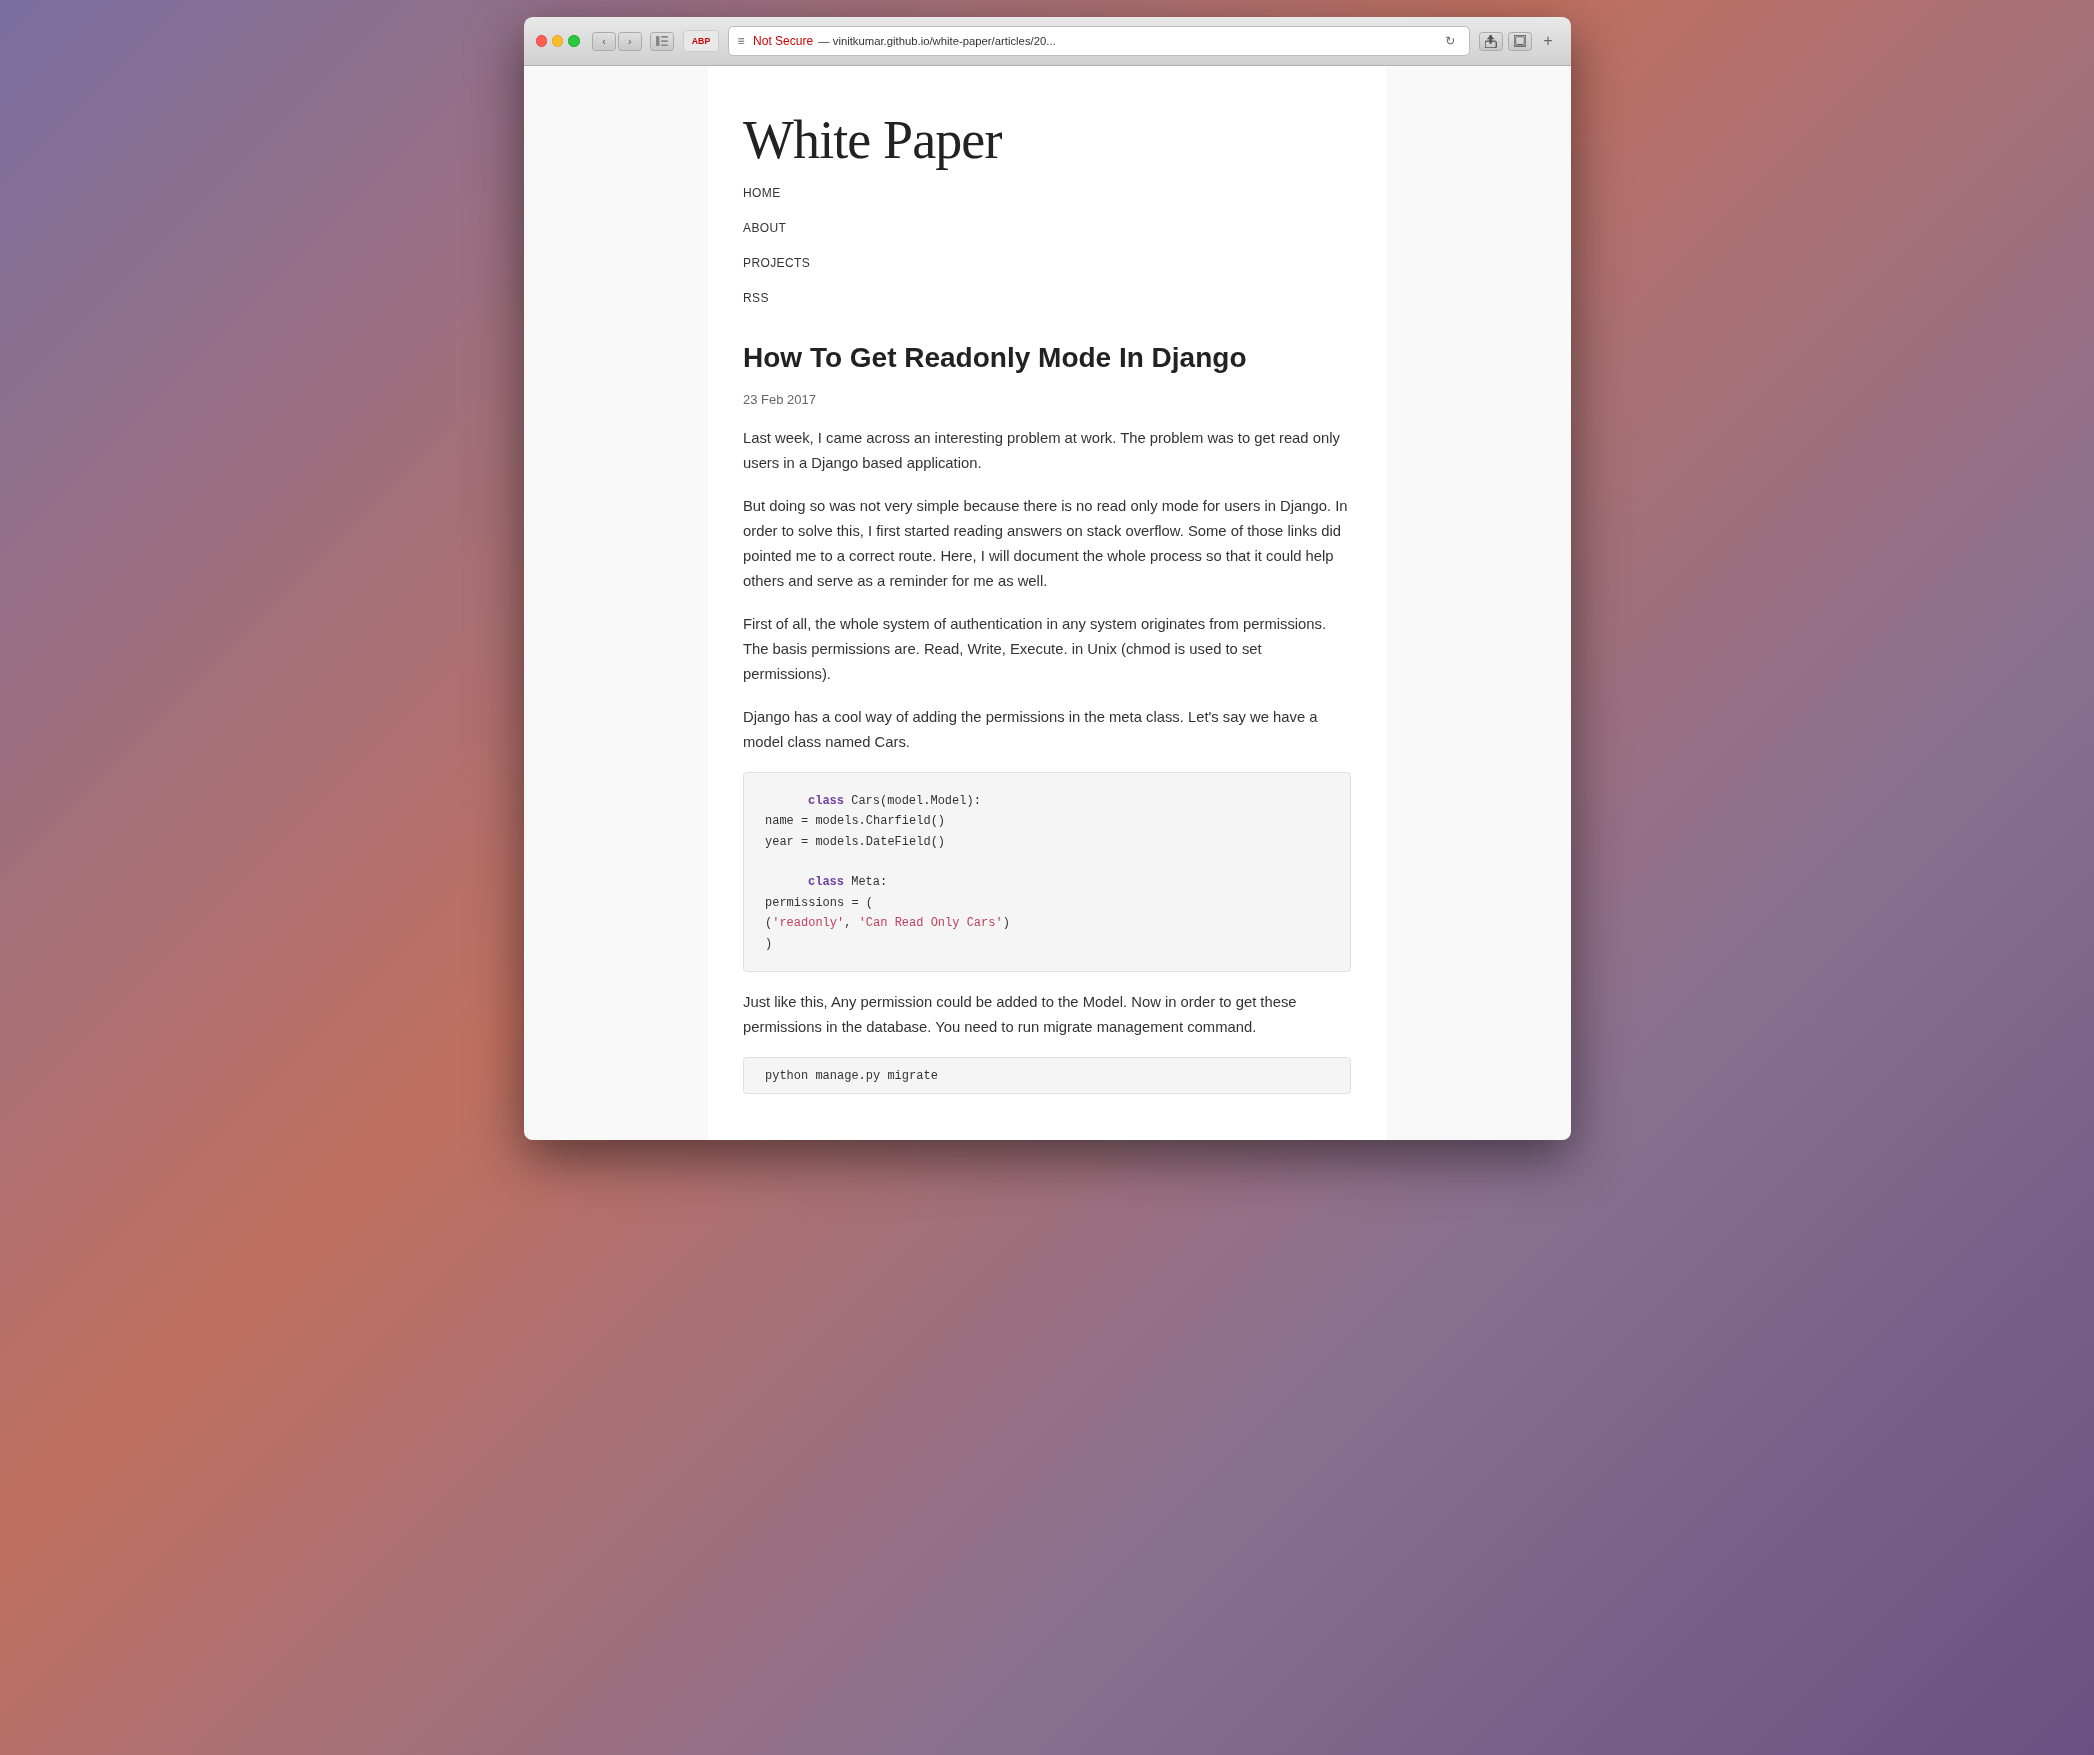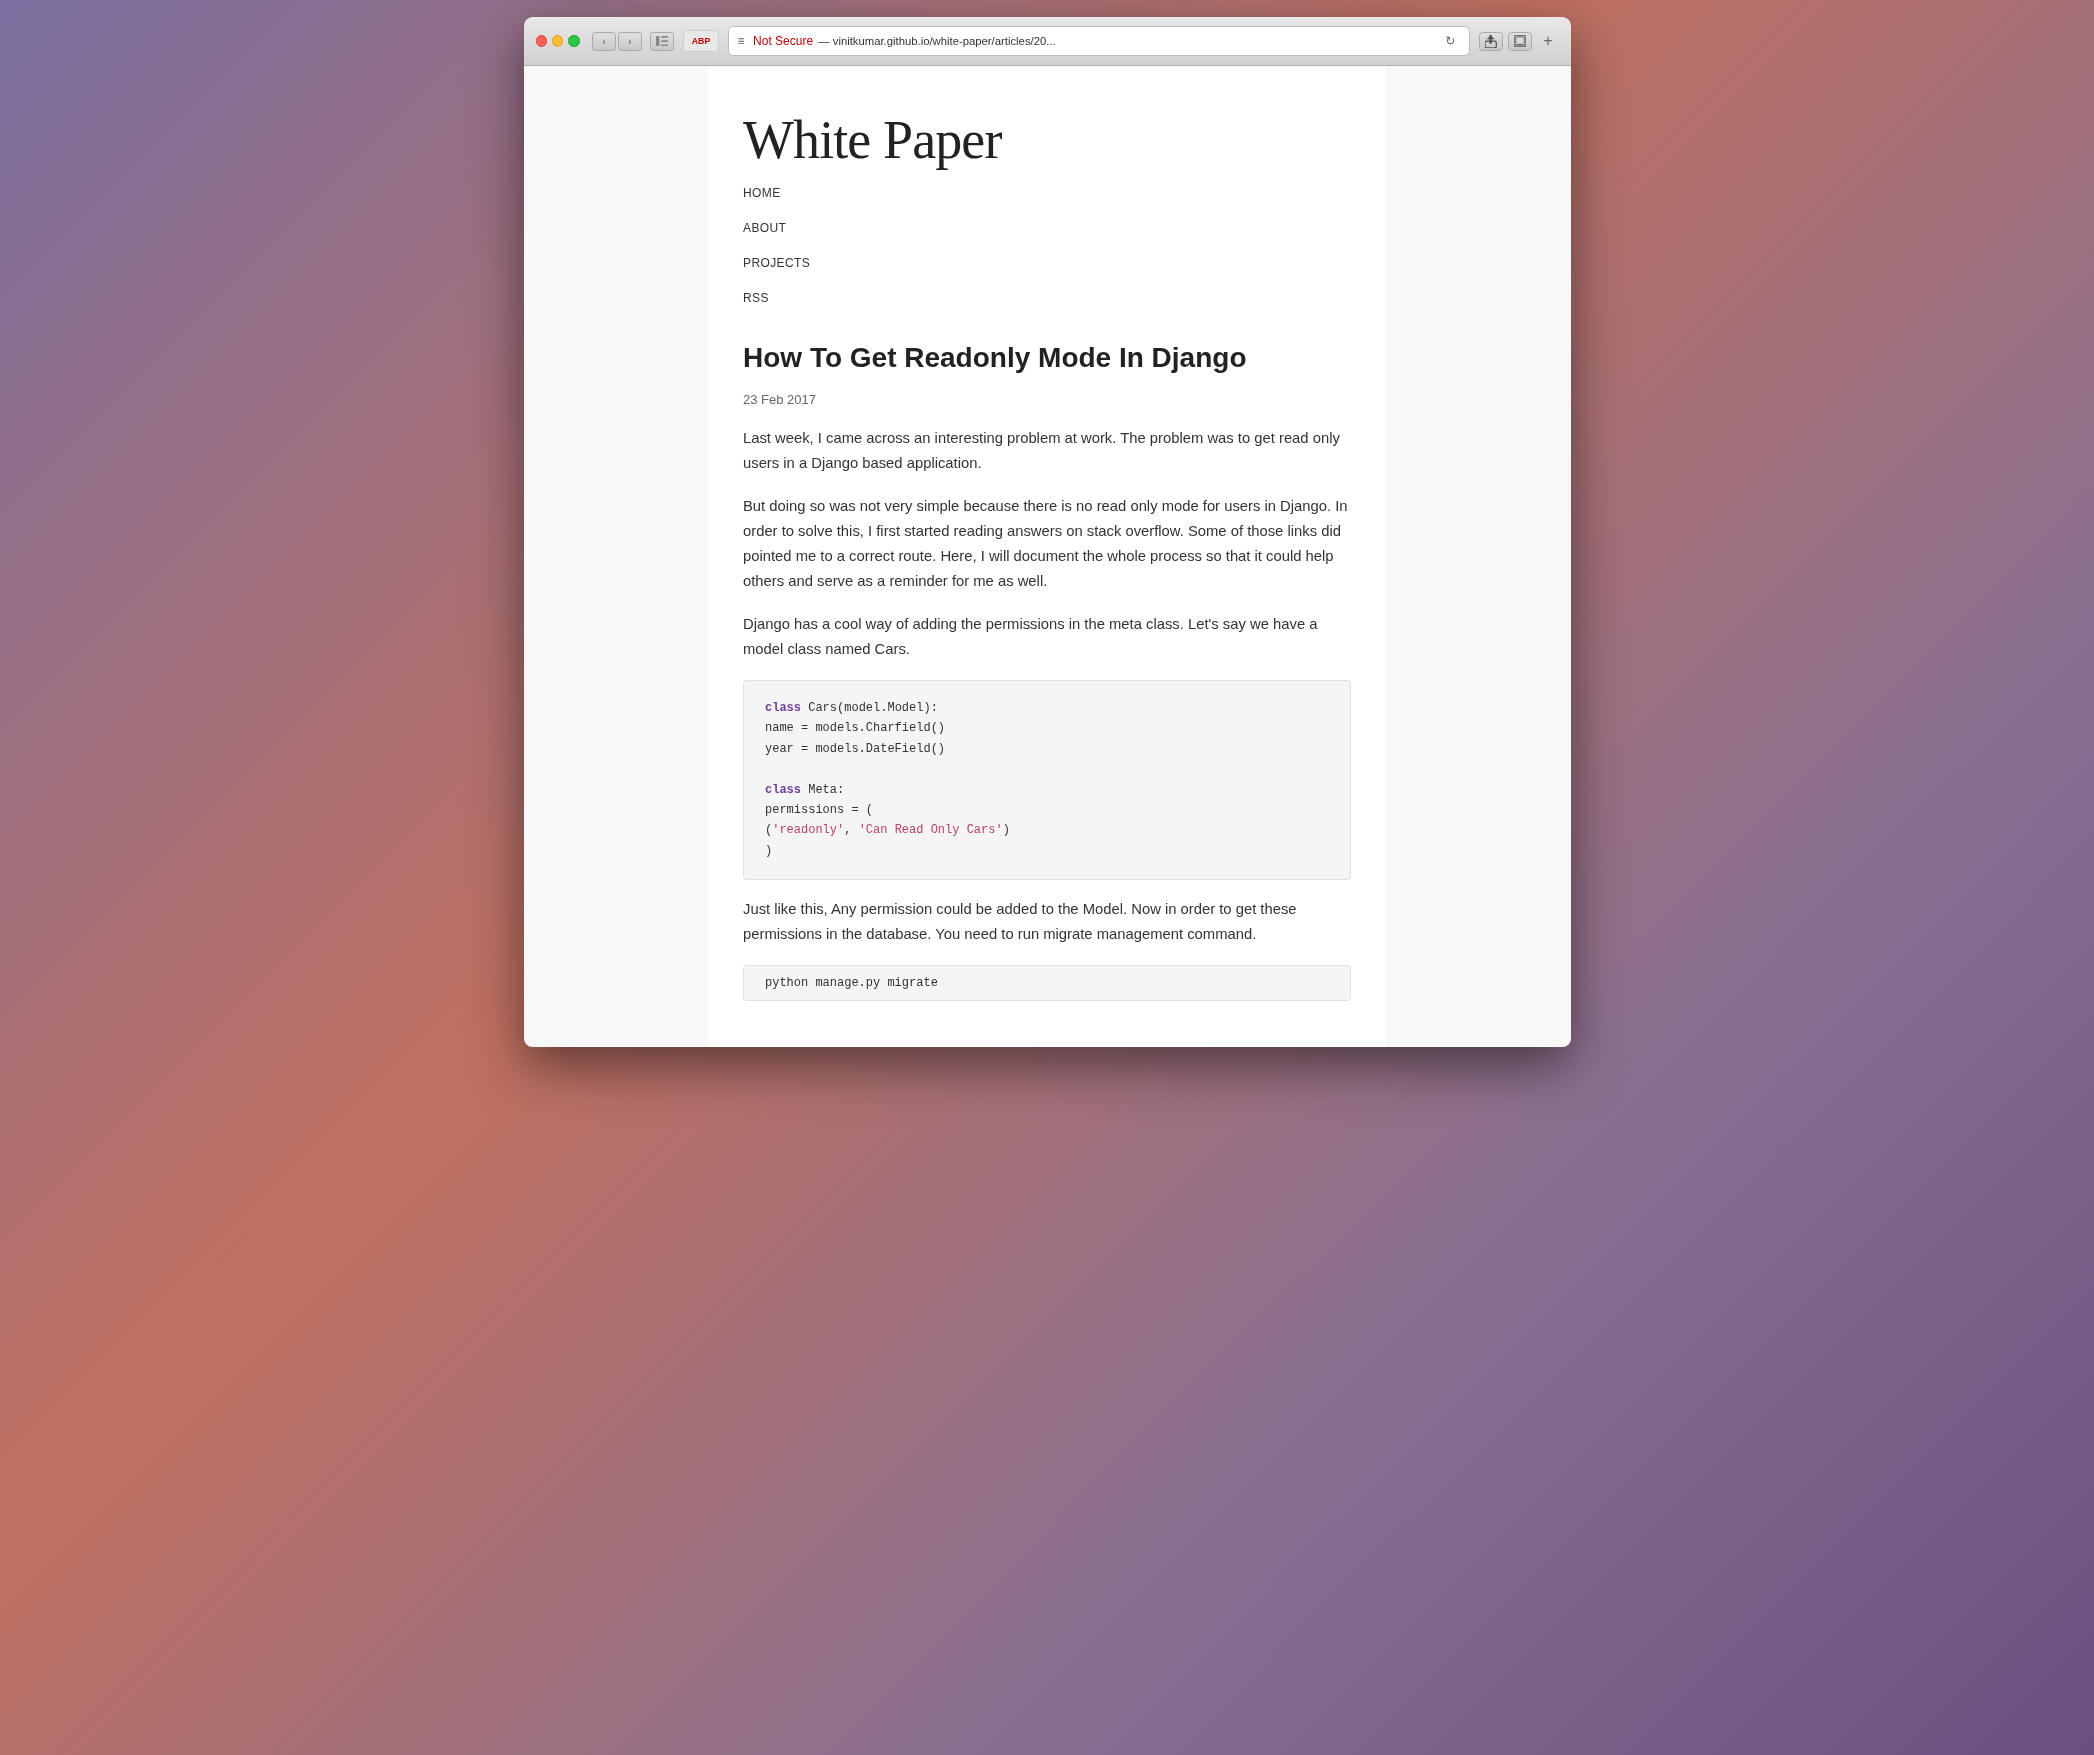--- a/index.html
+++ b/index.html
@@ -238,21 +238,21 @@
       border: 0.9px solid #e0e0e0;
       border-radius: 3.5px;
       padding: 17.4px 21px;
       margin: 17.4px 0;
       font-family: 'Courier New', Courier, monospace;
       font-size: 12px;
       line-height: 1.7;
       overflow-x: auto;
     }
 
-    .code-block .kw { color: #7040a0; font-weight: bold; }
+    .code-block .kw { color: #7040a0; font-weight: bold; margin-left: 43px; }
     .code-block .str { color: #c04060; }
     .code-block .normal { color: #333; }
 
     .code-inline {
       background: #f5f5f5;
       border: 0.9px solid #e0e0e0;
       border-radius: 3.5px;
       padding: 10.4px 21px;
       margin: 17.4px 0;
       font-family: 'Courier New', Courier, monospace;
@@ -324,20 +324,21 @@
         <a class="nav-link">PROJECTS</a>
         <a class="nav-link">RSS</a>
       </nav>
 
       <article class="article-body">
         <h2 class="article-title">How To Get Readonly Mode In Django</h2>
         <div class="article-date">23 Feb 2017</div>
 
         <p>Last week, I came across an interesting problem at work. The problem was to get read only users in a Django based application.</p>
         <p>But doing so was not very simple because there is no read only mode for users in Django. In order to solve this, I first started reading answers on stack overflow. Some of those links did pointed me to a correct route. Here, I will document the whole process so that it could help others and serve as a reminder for me as well.</p>
+        <p>First of all, the whole system of authentication in any system originates from permissions. The basis permissions are. Read, Write, Execute. in Unix (chmod is used to set permissions).</p>
         <p>Django has a cool way of adding the permissions in the meta class. Let's say we have a model class named Cars.</p>
 
         <div class="code-block">
           <div><span class="kw">class</span><span class="normal"> Cars(model.Model):</span></div>
           <div><span class="normal">  name = models.Charfield()</span></div>
           <div><span class="normal">  year = models.DateField()</span></div>
           <div>&nbsp;</div>
           <div><span class="normal">  </span><span class="kw">class</span><span class="normal"> Meta:</span></div>
           <div><span class="normal">    permissions  = (</span></div>
           <div><span class="normal">      (</span><span class="str">'readonly'</span><span class="normal">, </span><span class="str">'Can Read Only Cars'</span><span class="normal">)</span></div>

